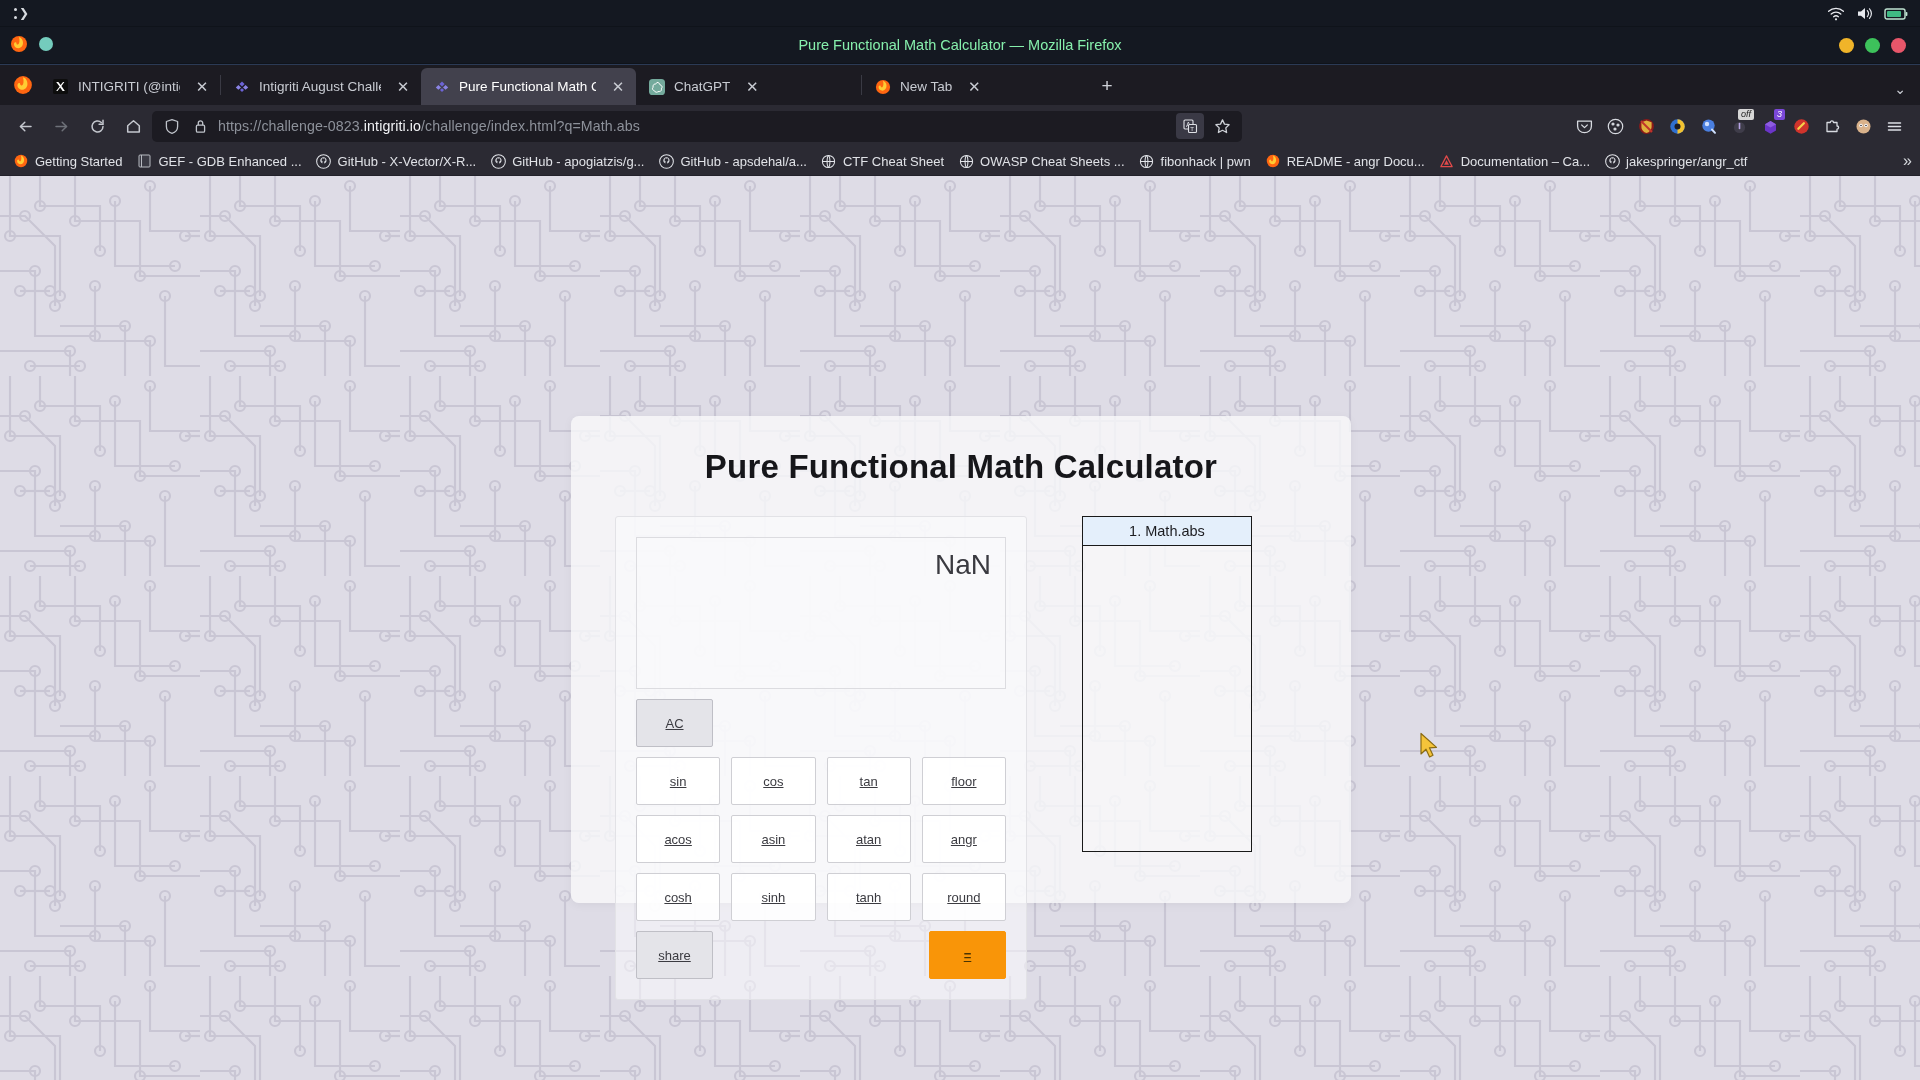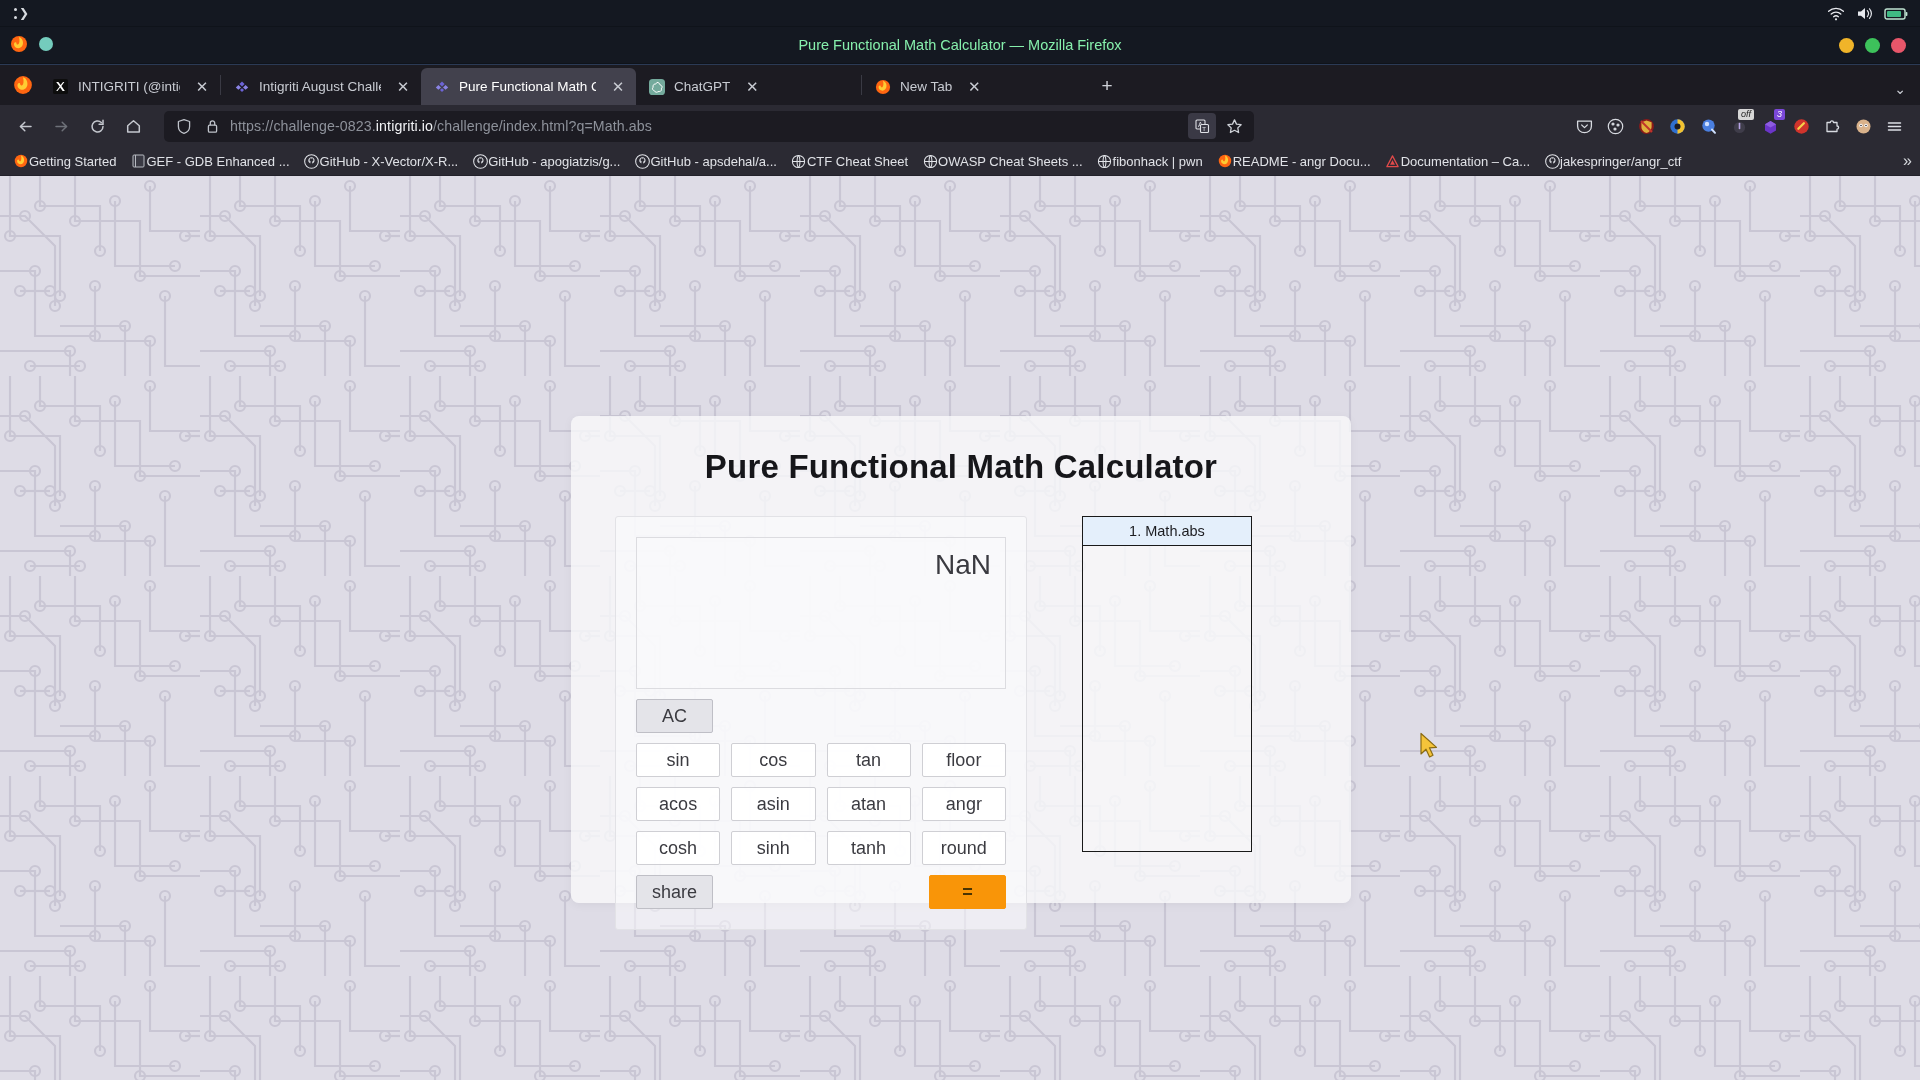--- a/index.html
+++ b/index.html
@@ -96,21 +96,21 @@
     gap: 2px;
   }
   .nav-btn {
     width: 34px; height: 32px; border-radius: 4px;
     display: flex; align-items: center; justify-content: center;
     color: #c5c8cf;
   }
   .nav-btn.disabled { color: #6e7179; }
   .urlbar {
     flex: 0 0 1090px;
-    height: 31px; margin-left: 12px;
+    height: 31px; margin-left: 0;
     background: #1c1b22;
     border-radius: 5px;
     display: flex; align-items: center;
     padding: 0 6px;
     position: relative;
   }
   .urlbar .u-ic { width: 28px; height: 28px; display: flex; align-items: center; justify-content: center; color: #bfc3ca; }
   .url-text {
     margin-left: 4px; font-size: 14.2px; color: #8d919a; white-space: nowrap;
     letter-spacing: .1px;
@@ -129,21 +129,21 @@
   .ext-badge.off { background: #d7d7d7; color: #222; }
 
   
   .bookmarks {
     height: 29px; background: #2b2a33;
     display: flex; align-items: center; padding: 0 6px;
     position: relative; overflow: hidden;
     border-bottom: 1px solid #22212a;
   }
   .bm {
-    display: flex; align-items: center; gap: 0;
+    display: flex; align-items: center; gap: 6px;
     padding: 3px 7px; border-radius: 4px;
     color: #e0e2e7; font-size: 13px; white-space: nowrap;
   }
   .bm .bm-ic { width: 16px; height: 16px; display: flex; align-items: center; justify-content: center; flex: 0 0 16px; }
   .bm-overflow { position: absolute; right: 8px; color: #d5d8dd; font-size: 16px; }
 
   
   .page {
     flex: 1; position: relative; overflow: hidden;
     background-color: #dedce6;
@@ -181,28 +181,29 @@
     border: 1px solid #dcdce0;
     background: rgba(255,255,255,0.22);
     display: flex; align-items: flex-start; justify-content: flex-end;
     padding: 11px 14px 0 14px;
   }
   .display-value { font-size: 28px; color: #3a3a40; font-weight: 400; }
 
   .keyrow { display: flex; gap: 11px; margin-top: 10px; }
   .key {
     flex: 1;
-    height: 34px;
+    height: 48px;
     background: rgba(255,255,255,0.88);
     border: 1px solid #cfcfd4;
     border-radius: 2px;
-    font-size: 18px; color: #3b3b41;
+    font-size: 13px; color: #3b3b41;
     display: flex; align-items: center; justify-content: center;
     font-family: "Liberation Sans", sans-serif;
     cursor: default;
+    text-decoration: underline;
   }
   .key.wide { flex: 0 0 77px; }
   .key.gray { background: #e4e4e9; border-color: #bfbfc6; }
   .key.spacer { background: transparent; border: none; }
   .key.equals { background: #f99508; border-color: #f99508; color: #4a3403; font-weight: bold; flex: 0 0 77px; }
 
   .calc-right {
     flex: 0 0 170px;
     border: 1.5px solid #191919;
     background: rgba(255,255,255,0.18);

